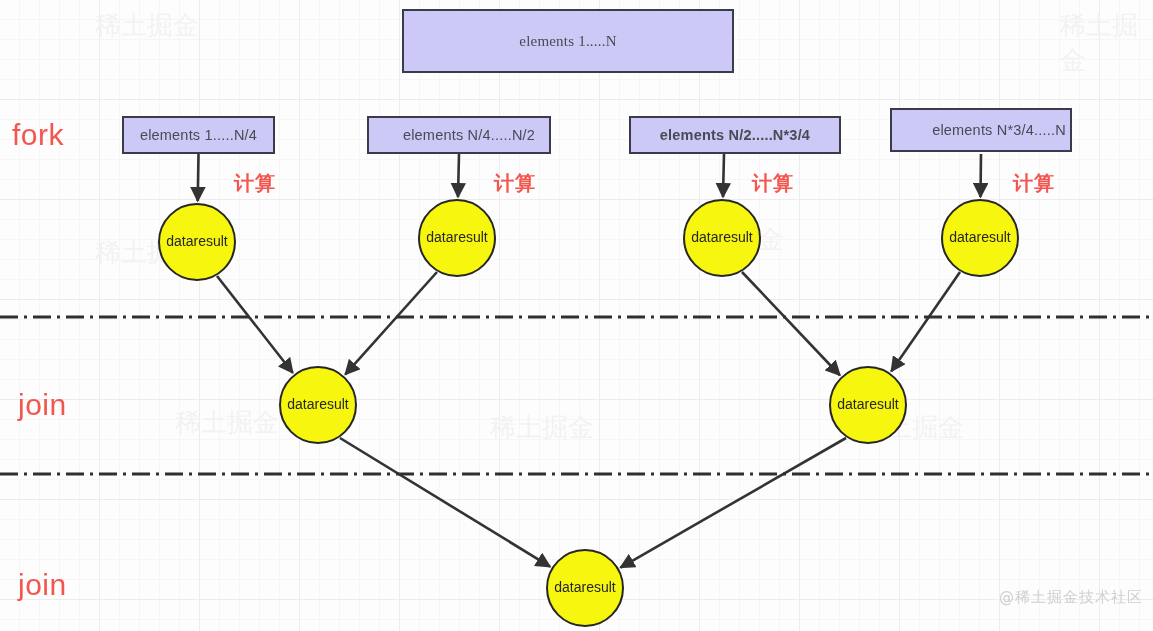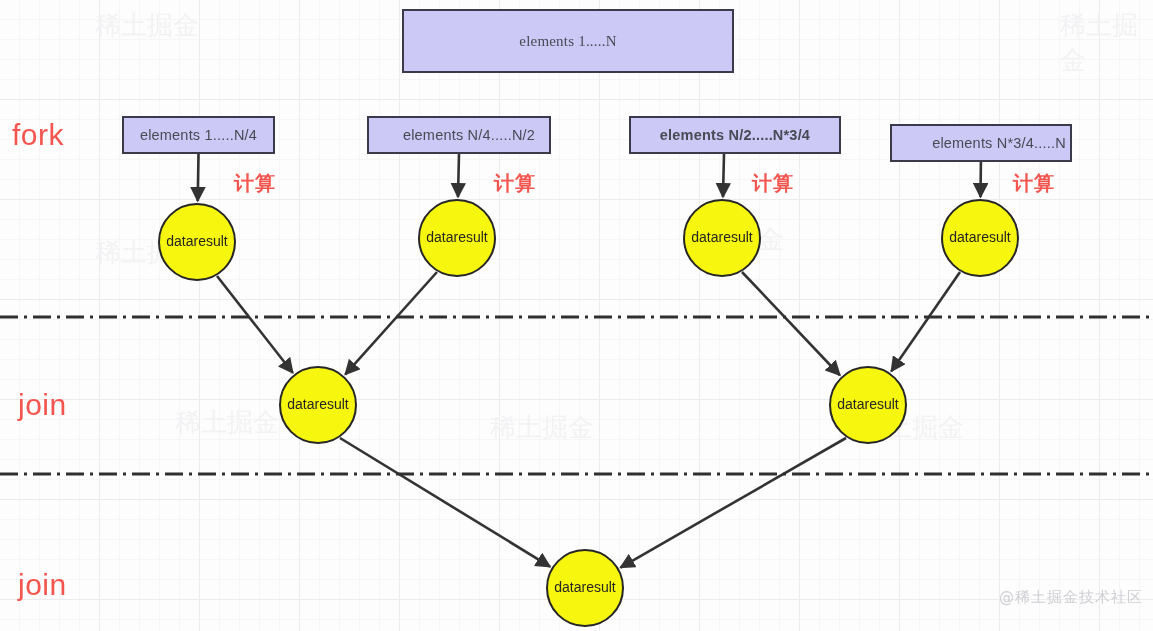--- a/index.html
+++ b/index.html
@@ -137,21 +137,21 @@
         <line x1="0" y1="317" x2="1153" y2="317" stroke="#2f2f2f" stroke-width="3" stroke-dasharray="18 6 3 6"></line>
         <line x1="0" y1="474" x2="1153" y2="474" stroke="#2f2f2f" stroke-width="3" stroke-dasharray="18 6 3 6"></line>
       </g>
   </svg>
 
   <div id="nodes">
       <div class="node-box root" style="left: 402px; top: 9px; width: 332px; height: 64px;">elements 1.....N</div>
       <div class="node-box leaf" style="left: 122px; top: 116px; width: 153px; height: 38px;">elements 1.....N/4</div>
       <div class="node-box leaf" style="left: 367px; top: 116px; width: 184px; height: 38px; padding-left: 20px;">elements N/4.....N/2</div>
       <div class="node-box leaf" style="left: 629px; top: 116px; width: 212px; height: 38px; font-weight: bold;">elements N/2.....N*3/4</div>
-      <div class="node-box leaf" style="left: 890px; top: 124px; width: 182px; height: 38px; padding-left: 36px;">elements N*3/4.....N</div>
+      <div class="node-box leaf" style="left: 890px; top: 108px; width: 182px; height: 44px; padding-left: 36px;">elements N*3/4.....N</div>
       <div class="circle-node" style="left: 158px; top: 203px;">
         <span>data</span>
         <span>result</span>
       </div>
       <div class="circle-node" style="left: 418px; top: 199px;">
         <span>data</span>
         <span>result</span>
       </div>
       <div class="circle-node" style="left: 683px; top: 199px;">
         <span>data</span>

